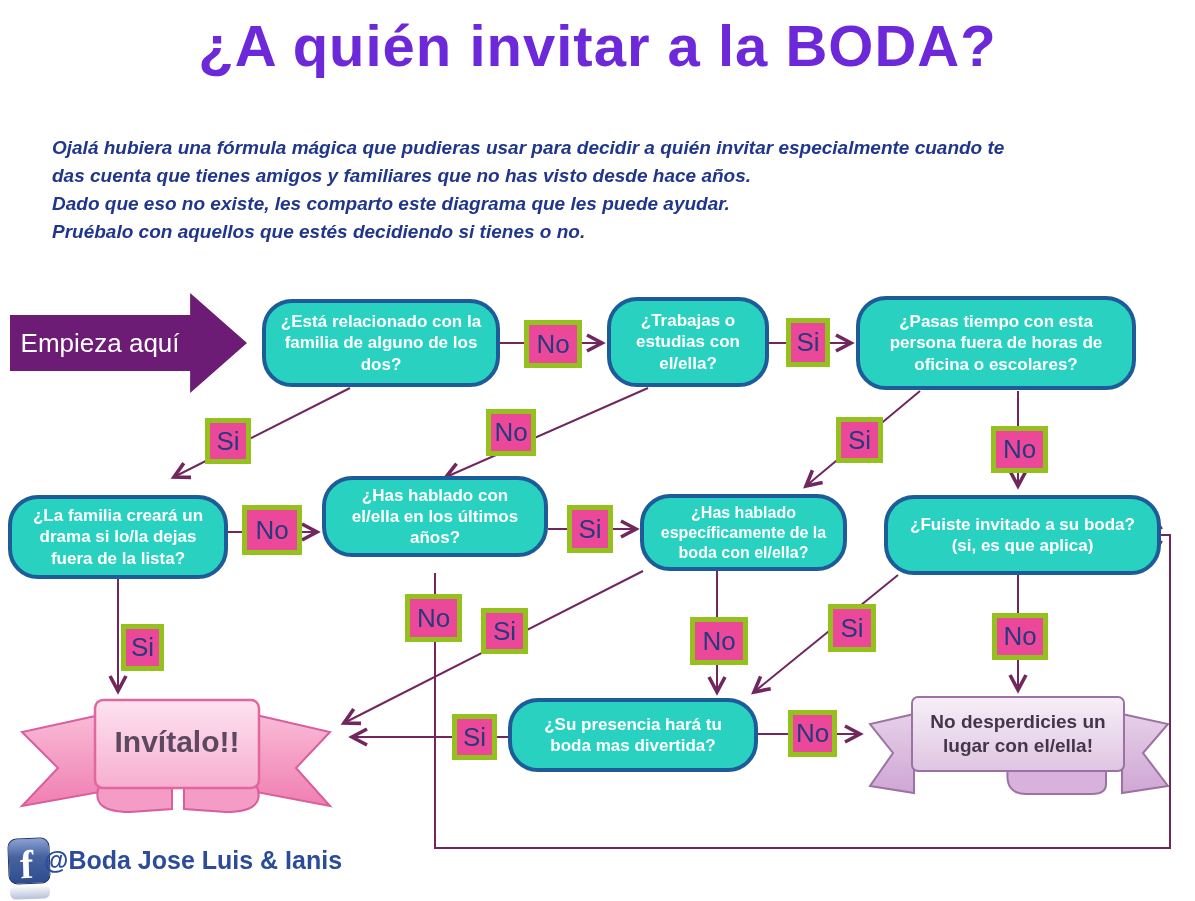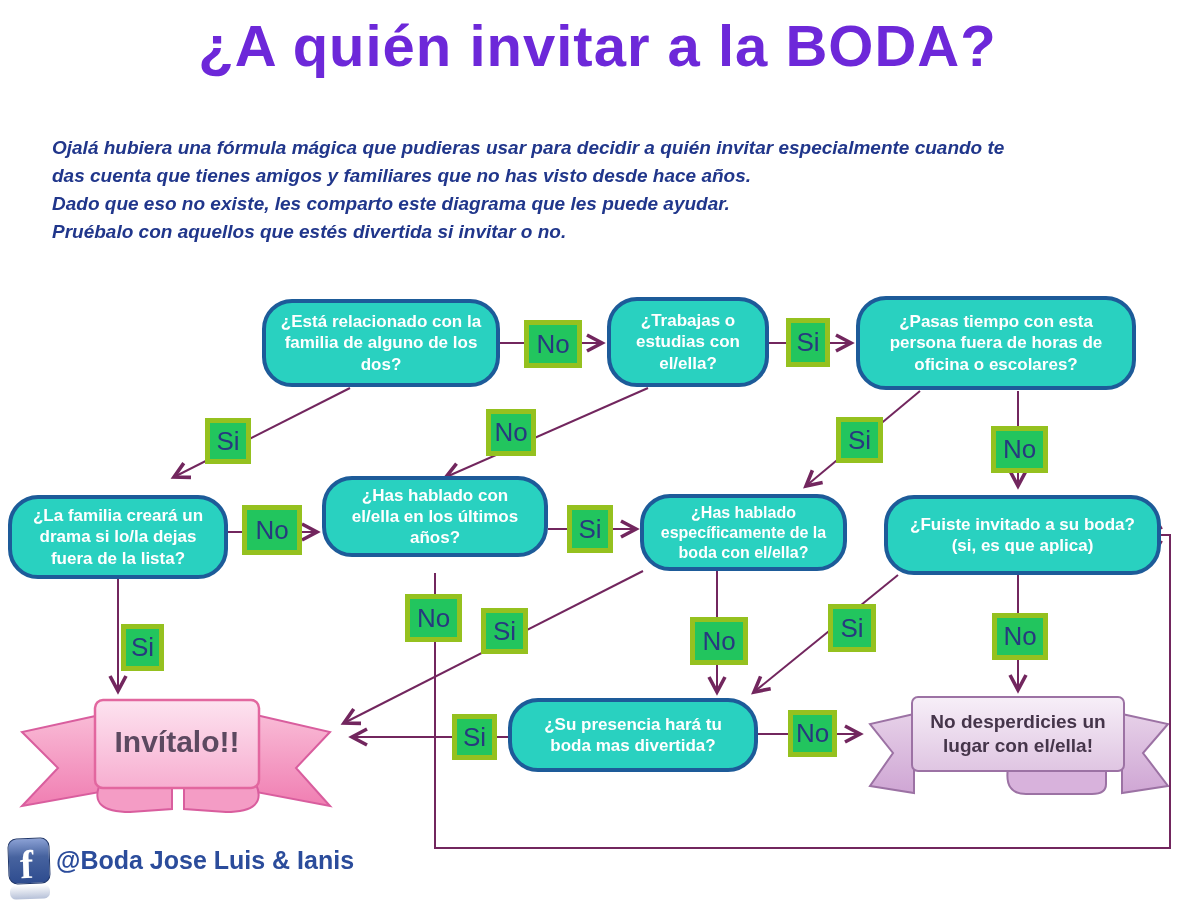--- a/index.html
+++ b/index.html
@@ -8,56 +8,56 @@
   .title{position:absolute;left:0;top:12px;width:1195px;margin:0;text-align:center;
          font-size:58px;font-weight:bold;color:#6d28d9;letter-spacing:1px;}
   .intro{position:absolute;left:52px;top:134px;width:1110px;color:#20368b;
          font-size:19px;font-weight:bold;line-height:28px;}
   .intro p{margin:0;font-style:italic;}
   .flow{position:absolute;left:0;top:0;width:1195px;height:901px;}
   svg.wires{position:absolute;left:0;top:0;}
   .qbox{position:absolute;box-sizing:border-box;background:#29d1c0;border:4px solid #1d5b99;
         border-radius:30px;color:#ffffff;font-weight:bold;font-size:17px;line-height:1.25;
         display:flex;align-items:center;justify-content:flex-end;text-align:center;padding:4px 14px;}
-  .ans{position:absolute;box-sizing:border-box;background:#22c55e;border:5px solid #95c11f;
+  .ans{position:absolute;box-sizing:border-box;background:#ec4899;border:5px solid #95c11f;
        color:#27397f;font-size:26px;font-weight:500;display:flex;align-items:center;
        justify-content:center;}
   .start-arrow{position:absolute;left:10px;top:293px;width:237px;height:100px;
        background:#6c1c74;
        clip-path:polygon(0 22%,76% 22%,76% 0,100% 50%,76% 100%,76% 78%,0 78%);
        display:flex;align-items:center;color:#fff;font-size:26px;}
   .start-arrow span{width:76%;text-align:center;}
   .ribbon-text{position:absolute;display:flex;align-items:center;justify-content:center;
        text-align:center;}
   .invite-text{left:95px;top:700px;width:164px;height:84px;font-size:30px;color:#5c4960;
        font-weight:600;}
   .reject-text{left:912px;top:699px;width:212px;height:70px;font-size:19px;font-weight:bold;
        color:#45354a;line-height:1.25;}
-  .footer-handle{position:absolute;left:56px;top:846px;font-size:25px;font-weight:600;
+  .footer-handle{position:absolute;left:44px;top:846px;font-size:25px;font-weight:600;
        color:#2b4c9b;}
   .fb{position:absolute;left:8px;top:838px;width:40px;height:44px;border-radius:9px;
       background:linear-gradient(#8aa0d4 0%,#47639f 40%,#2e4c8f 100%);
       border:1px solid #22386b;transform:rotate(-2deg);overflow:hidden;}
   .fb span{position:absolute;left:11px;top:2px;color:#fff;font-size:40px;font-weight:bold;
       font-family:"Liberation Serif",serif;}
   .fb-reflect{position:absolute;left:10px;top:885px;width:40px;height:14px;border-radius:6px;
       background:linear-gradient(#2e4c8f,#ffffff);opacity:.35;transform:scaleY(-1) rotate(2deg);}
 </style>
 </head>
 <body>
 
 <div class="page">
 
   <h1 class="title">¿A quién invitar a la BODA?</h1>
 
   <div class="intro">
     <p>Ojalá hubiera una fórmula mágica que pudieras usar para decidir a quién invitar especialmente cuando te</p>
     <p>das cuenta que tienes amigos y familiares que no has visto desde hace años.</p>
     <p>Dado que eso no existe, les comparto este diagrama que les puede ayudar.</p>
-    <p>Pruébalo con aquellos que estés divertida si invitar o no.</p>
+    <p>Pruébalo con aquellos que estés decidiendo si tienes o no.</p>
   </div>
 
   <div class="flow">
 
     <svg class="wires" width="1195" height="901" viewBox="0 0 1195 901">
       <defs>
         <marker id="arr" markerWidth="12" markerHeight="12" refX="8.5" refY="5" orient="auto">
           <path d="M1,1 L8.5,5 L1,9" fill="none" stroke="#72265e" stroke-width="1.8"></path>
         </marker>
         <linearGradient id="g1" x1="0" y1="0" x2="0" y2="1">
@@ -106,20 +106,23 @@
         <path d="M435,573 L435,848 L1170,848 L1170,535 L1147,535" marker-end="url(#arr)"></path>
         <path d="M643,571 L344,723" marker-end="url(#arr)"></path>
         <path d="M508,737 L352,737" marker-end="url(#arr)"></path>
         <path d="M717,571 L717,692" marker-end="url(#arr)"></path>
         <path d="M898,575 L754,692" marker-end="url(#arr)"></path>
         <path d="M1018,575 L1018,690" marker-end="url(#arr)"></path>
         <path d="M758,734 L860,734" marker-end="url(#arr)"></path>
       </g>
     </svg>
 
+    <div class="start-arrow">
+      <span>Empieza aquí</span>
+    </div>
 
     <div class="qbox" style="left:262px;top:299px;width:238px;height:88px;">
       <span>¿Está relacionado con la familia de alguno de los dos?</span>
     </div>
     <div class="qbox" style="left:607px;top:297px;width:162px;height:90px;">
       <span>¿Trabajas o estudias con el/ella?</span>
     </div>
     <div class="qbox" style="left:856px;top:296px;width:280px;height:94px;">
       <span>¿Pasas tiempo con esta persona fuera de horas de oficina o escolares?</span>
     </div>

